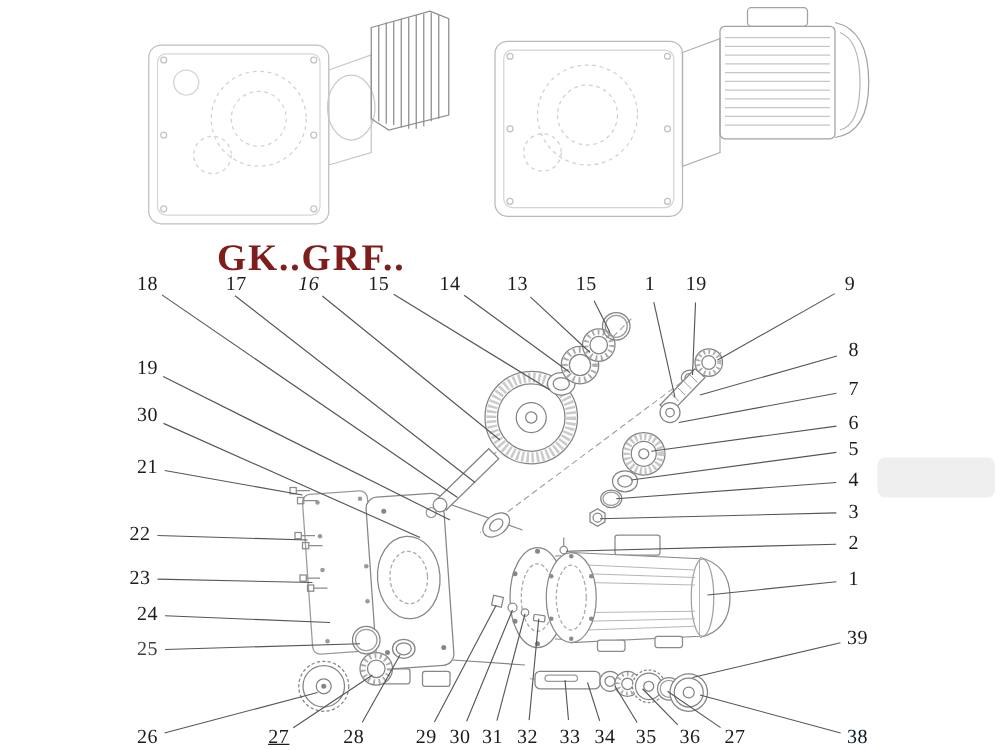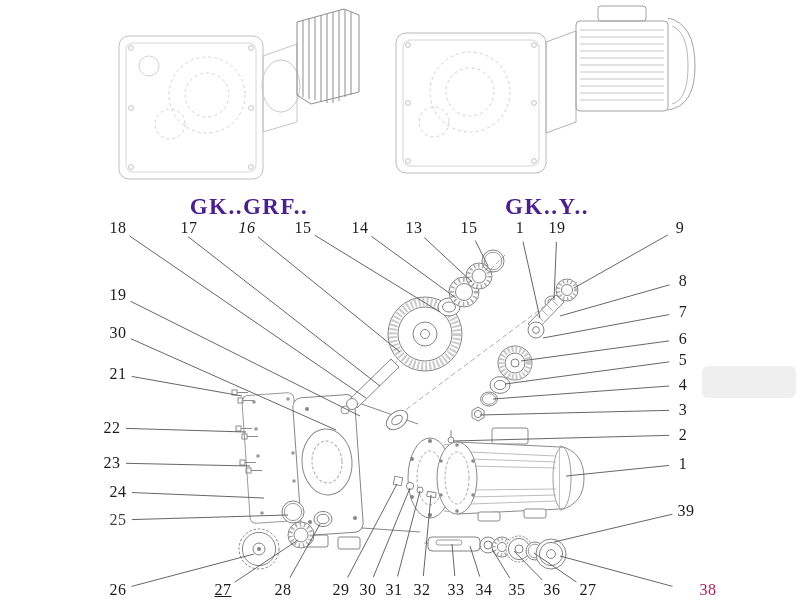--- a/index.html
+++ b/index.html
@@ -2,21 +2,21 @@
 <html><head>
 <meta charset="utf-8">
 <style>
   html,body{margin:0;padding:0;background:#ffffff;}
   .stage{position:relative;width:800px;height:600px;background:#ffffff;overflow:hidden;
          font-family:"Liberation Serif",serif;}
   .layer{position:absolute;left:0;top:0;}
   .callout{position:absolute;transform:translate(-50%,-50%);font-size:16px;color:#1c1c1c;
            letter-spacing:.5px;line-height:1;user-select:none;}
   .variant-label{position:absolute;transform:translate(-50%,-50%);font-weight:700;
-                 font-size:23px;letter-spacing:1.5px;color:#4c1d95;white-space:nowrap;}
+                 font-size:30px;letter-spacing:1.5px;color:#7f1d1d;white-space:nowrap;}
 </style>
 </head>
 <body>
 
 <div class="stage">
 
   <svg class="layer" width="800" height="600" viewBox="0 0 800 600">
 
     <g fill="none" stroke="#bfbfbf" stroke-width="1">
       <rect x="119" y="36" width="144" height="143" rx="10"></rect>
@@ -337,18 +337,17 @@
       <div class="callout" style="left: 283px; top: 590px; color: rgb(28, 28, 28);">28</div>
       <div class="callout" style="left: 341px; top: 590px; color: rgb(28, 28, 28);">29</div>
       <div class="callout" style="left: 368px; top: 590px; color: rgb(28, 28, 28);">30</div>
       <div class="callout" style="left: 394px; top: 590px; color: rgb(28, 28, 28);">31</div>
       <div class="callout" style="left: 422px; top: 590px; color: rgb(28, 28, 28);">32</div>
       <div class="callout" style="left: 456px; top: 590px; color: rgb(28, 28, 28);">33</div>
       <div class="callout" style="left: 484px; top: 590px; color: rgb(28, 28, 28);">34</div>
       <div class="callout" style="left: 517px; top: 590px; color: rgb(28, 28, 28);">35</div>
       <div class="callout" style="left: 552px; top: 590px; color: rgb(28, 28, 28);">36</div>
       <div class="callout" style="left: 588px; top: 590px; color: rgb(28, 28, 28);">27</div>
-      <div class="callout" style="left: 708px; top: 590px; color: #be185d;">38</div>
+      <div class="callout" style="left: 686px; top: 590px; color: #0f172a;">38</div>
     </div>
 
   <div class="variant-label" style="left:249px;top:207px;">GK..GRF..</div>
-  <div class="variant-label" style="left:547px;top:207px;">GK..Y..</div>
 </div>
 
 </body></html>

